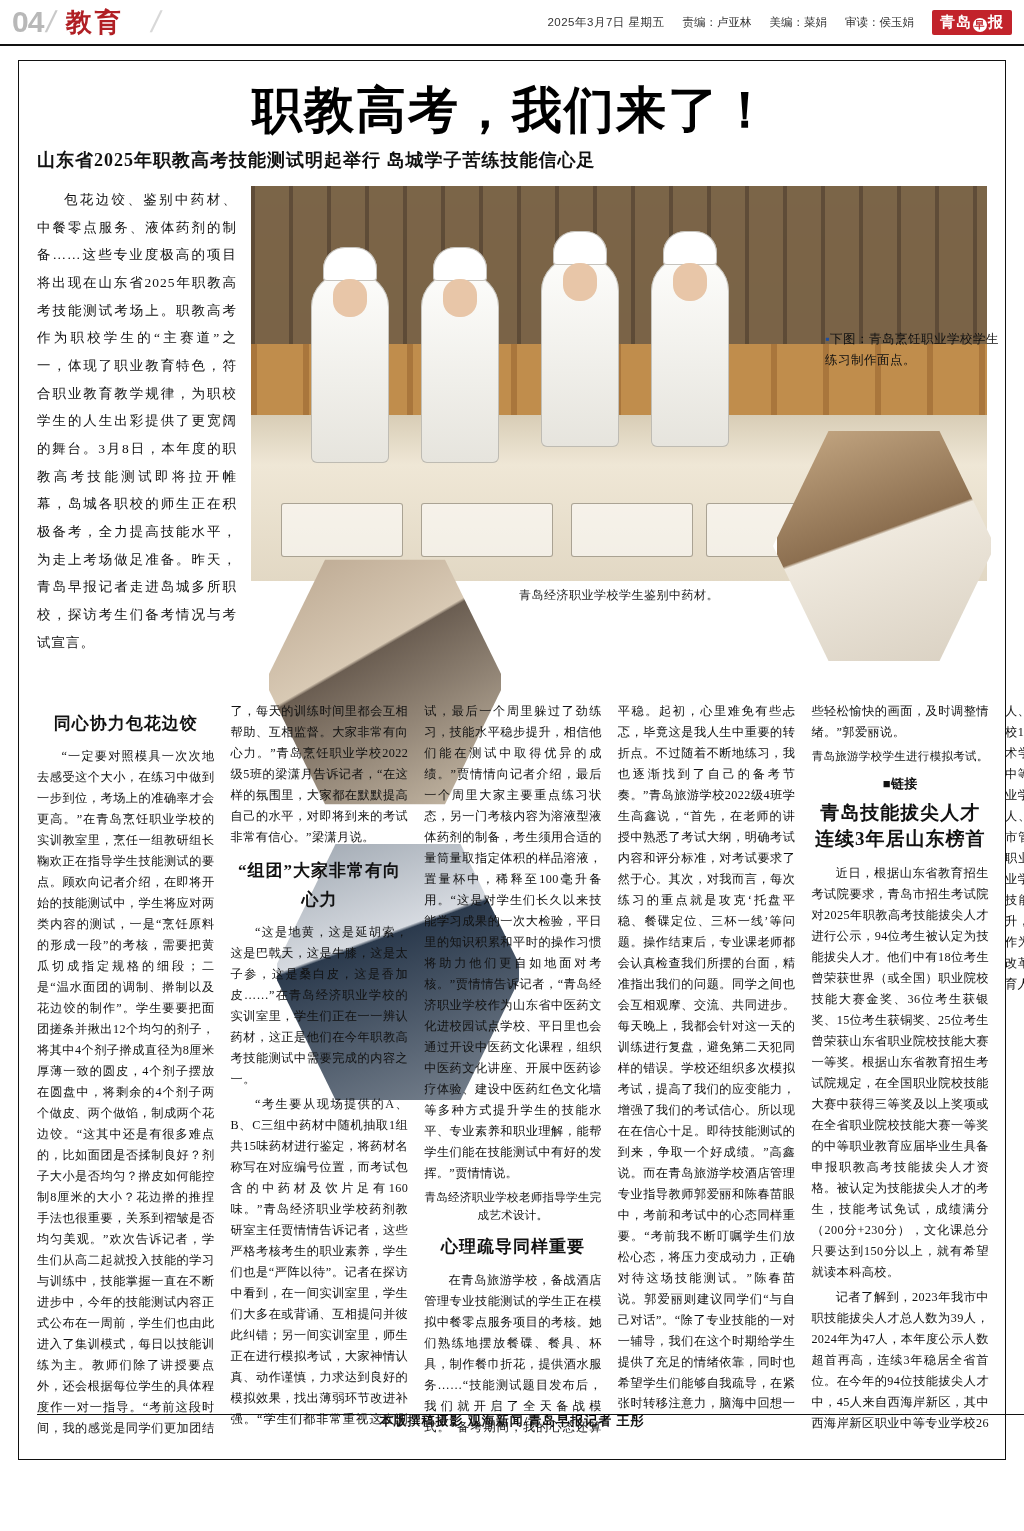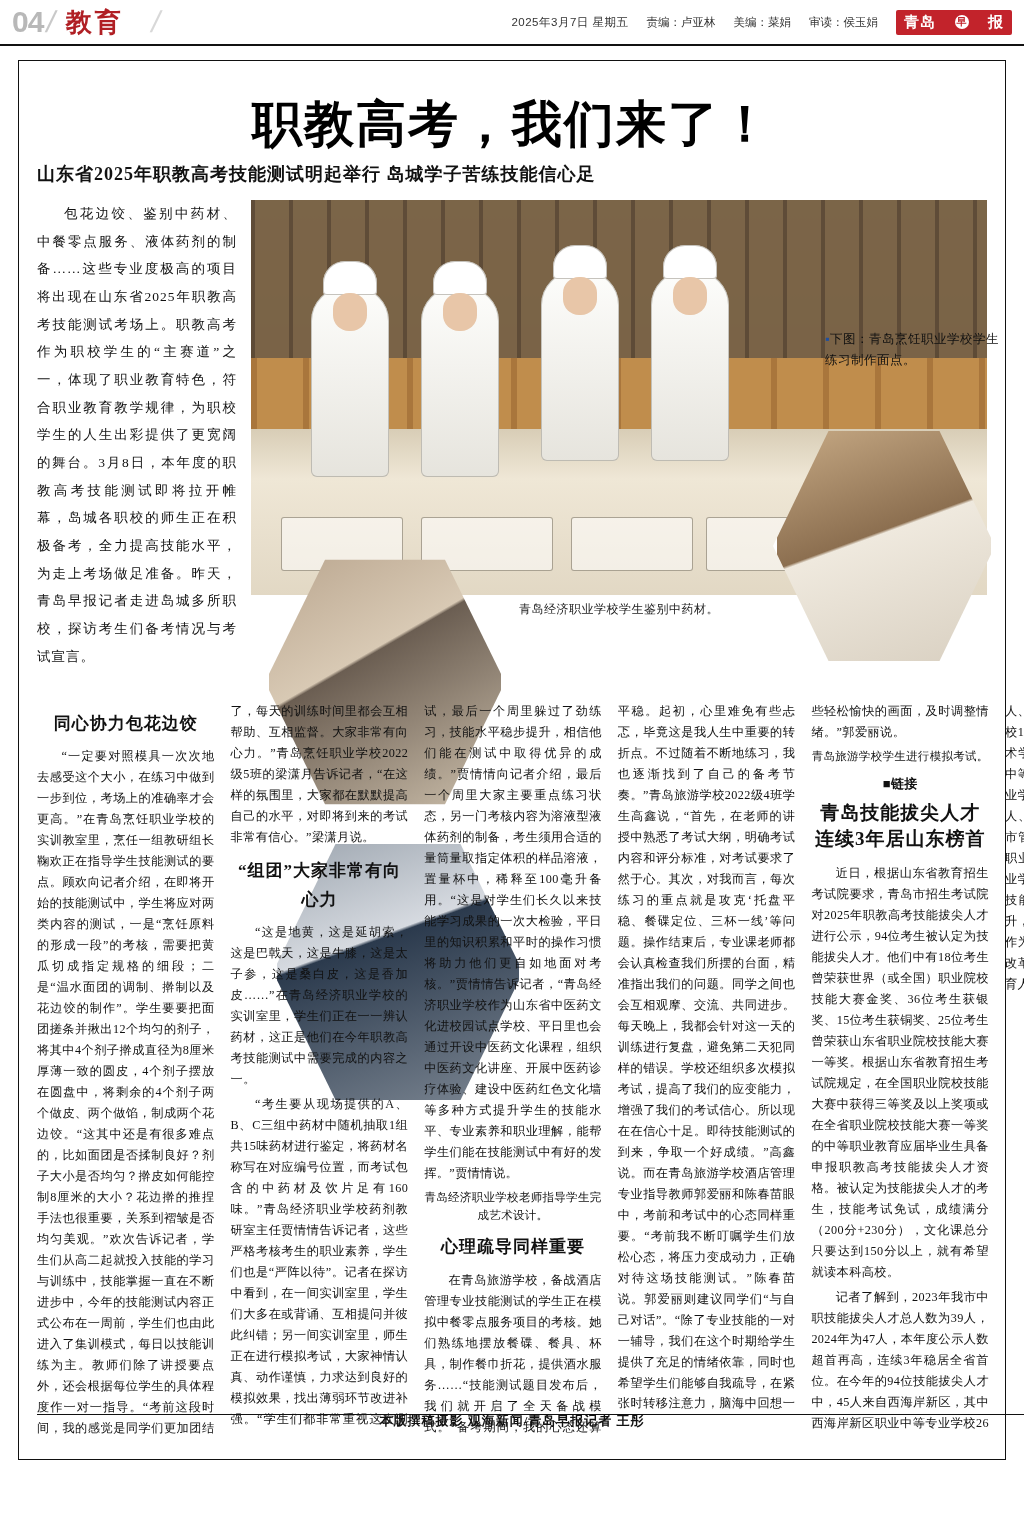--- a/index.html
+++ b/index.html
@@ -29,30 +29,30 @@
   }
   .slash2{font-size:30px;color:#d8d8d8;font-family:"Liberation Sans",sans-serif;
     transform:skewX(-12deg);margin-left:28px;}
   .mast-right{
     margin-left:auto;display:flex;align-items:center;gap:18px;
     font-size:11.5px;color:#333;font-family:"Liberation Sans",sans-serif;
   }
   .mast-right .date{letter-spacing:.5px;}
   .logo{
     background:#c2232b;color:#fff;font-weight:bold;font-size:15px;
-    padding:3px 8px;border-radius:2px;letter-spacing:1px;display:flex;align-items:center;gap:19px;
+    padding:3px 8px;border-radius:2px;letter-spacing:1px;display:flex;align-items:flex-end;gap:1px;
   }
   .logo .dot{
     width:14px;height:14px;border-radius:50%;background:#fff;color:#c2232b;
     font-size:10px;display:flex;align-items:center;justify-content:center;font-weight:bold;
   }
   
   .page{
     position:absolute;left:18px;top:60px;width:988px;height:1400px;
-    border:1px solid #111;box-sizing:border-box;padding:14px 18px;
+    border:1px solid #111;box-sizing:border-box;padding:0 18px;
   }
   
   .headline{
     text-align:center;font-size:50px;font-weight:bold;letter-spacing:2px;
     font-family:"DejaVu Serif",serif;margin:16px 0 4px;color:#000;
   }
   .subhead{
     text-align:left;font-size:18px;font-weight:bold;letter-spacing:1px;
     margin-bottom:14px;color:#111;
   }

